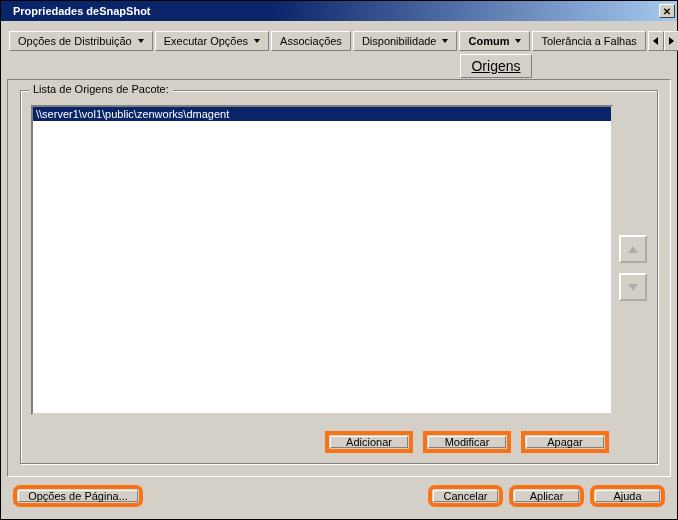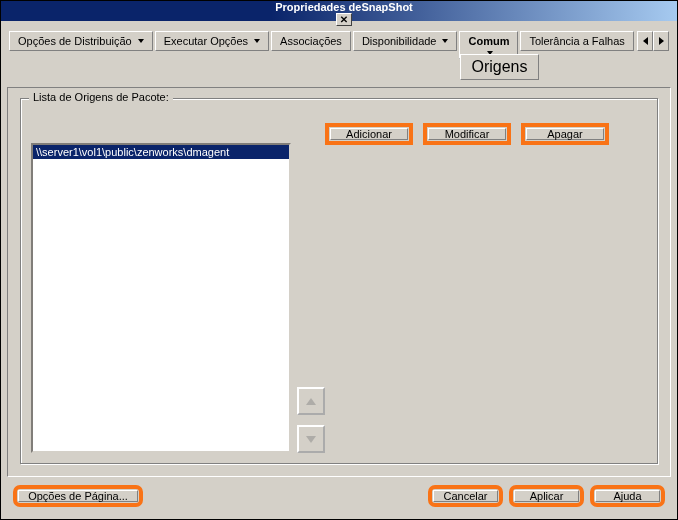--- a/index.html
+++ b/index.html
@@ -22,21 +22,20 @@
   }
   .titlebar {
     height: 20px;
     background: linear-gradient(to right, #0a246a, #0a246a 40%, #a6caf0);
     color: #fff;
     display: flex;
     align-items: center;
     padding: 0 2px 0 12px;
     font-weight: bold;
     font-size: 11px;
-    flex-direction: column;
   }
   .titlebar-text { flex: 1; }
   .titlebar-close {
     width: 16px;
     height: 14px;
     background: #d4d0c8;
     border: 1px solid #fff;
     border-right-color: #404040;
     border-bottom-color: #404040;
     color: #000;
@@ -68,40 +67,41 @@
     border-bottom-color: #808080;
     padding: 3px 8px;
     font-size: 11px;
     display: flex;
     align-items: center;
     gap: 4px;
     cursor: default;
     position: relative;
     white-space: nowrap;
   }
-  .tab-btn.active { font-weight: bold; flex-direction: column; }
+  .tab-btn.active { font-weight: bold; }
   .tab-btn .caret {
     width: 0; height: 0;
     border-left: 3px solid transparent;
     border-right: 3px solid transparent;
     border-top: 4px solid #000;
     margin-left: 2px;
   }
   .tab-sub {
     position: absolute;
     top: 22px;
     left: 0;
     background: #d4d0c8;
     border: 1px solid #fff;
     border-right-color: #808080;
     border-bottom-color: #808080;
     padding: 3px 10px;
-    font-size: 16px;
+    font-size: 14px;
     font-weight: normal;
     white-space: nowrap;
+    text-decoration: underline;
   }
   .tab-scroll {
     display: flex;
     margin-left: auto;
     gap: 0;
   }
   .tab-scroll-btn {
     width: 16px;
     height: 20px;
     background: #d4d0c8;
@@ -137,33 +137,33 @@
     display: flex;
     flex-direction: column;
   }
   .groupbox {
     border: 1px solid #808080;
     box-shadow: 1px 1px 0 #fff inset, 1px 1px 0 #fff;
     position: relative;
     flex: 1;
     padding: 14px 10px 10px 10px;
     display: flex;
-    flex-direction: row;
+    flex-direction: column;
   }
   .groupbox-label {
     position: absolute;
     top: -8px;
     left: 8px;
     background: #d4d0c8;
     padding: 0 4px;
     font-size: 11px;
   }
   .listrow {
     display: flex;
-    align-items: flex-end;
+    align-items: flex-start;
     gap: 6px;
     flex: 1;
   }
   .listbox {
     flex: 1;
     height: 310px;
     background: #fff;
     border: 2px inset #d4d0c8;
     overflow: hidden;
     font-size: 11px;

